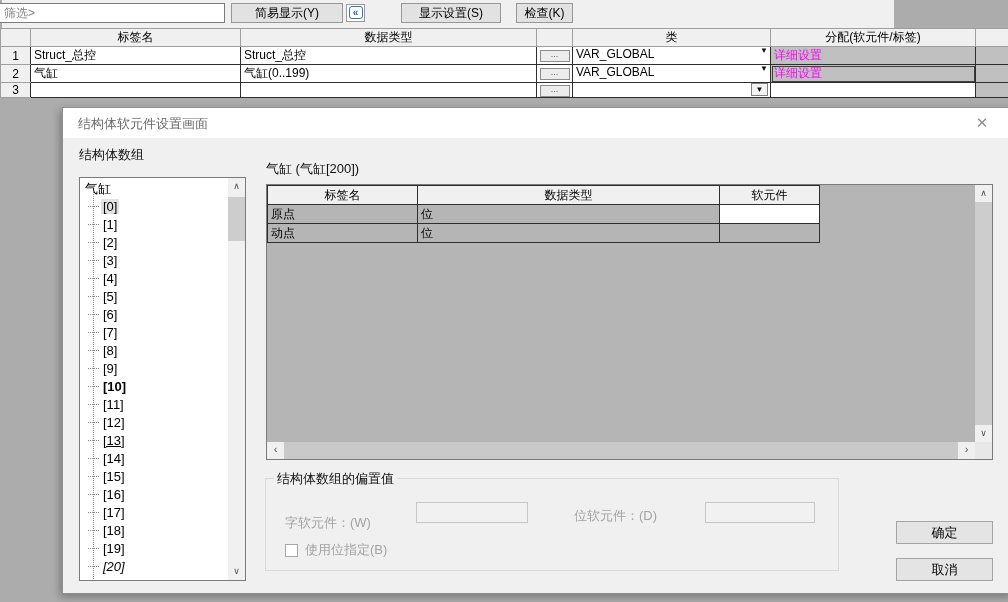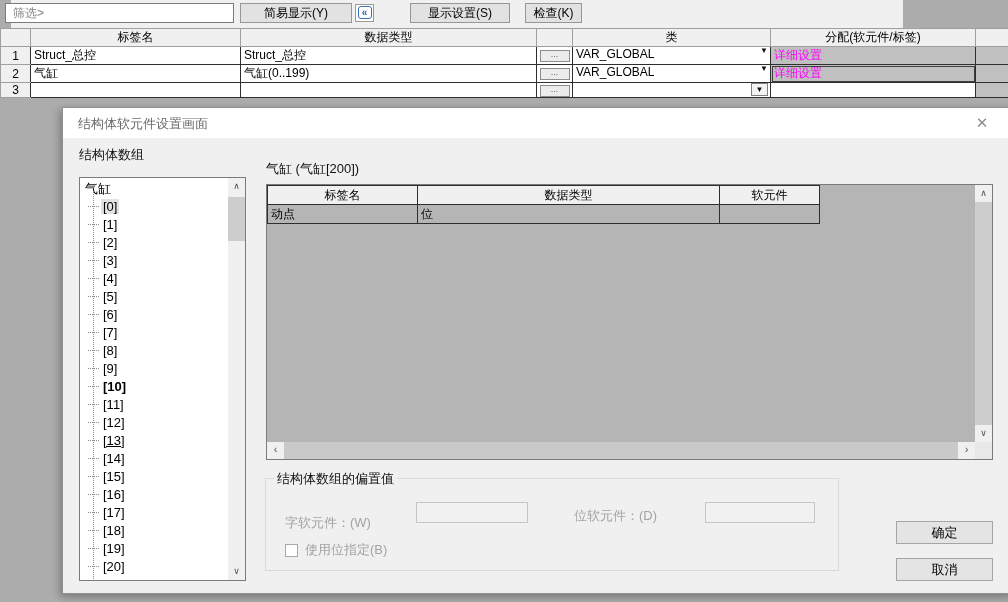--- a/index.html
+++ b/index.html
@@ -1,20 +1,20 @@
 <!DOCTYPE html>
 <html><head>
 <meta charset="utf-8">
 <style>
   * { margin:0; padding:0; box-sizing:border-box; }
   html,body { width:1008px; height:602px; overflow:hidden; }
   body { position:relative; background:#acacac; font-family:"Liberation Sans", sans-serif; font-size:12px; color:#000; }
 
   
-  .toolbar { position:absolute; left:11px; top:0; width:892px; height:28px; background:#f0f0f0; }
+  .toolbar { position:absolute; left:2px; top:0; width:892px; height:28px; background:#f0f0f0; }
   .filter-input { position:absolute; left:-6px; top:3px; width:229px; height:20px; border:1px solid #7b7b7b; background:#fff; font-family:"Liberation Sans",sans-serif; font-size:12px; color:#818181; padding:0 0 0 7px; }
   .tb-btn { position:absolute; top:3px; height:20px; background:#e2e2e2; border:1px solid #979797; font-family:"Liberation Sans",sans-serif; font-size:12px; color:#000; text-align:center; line-height:18px; }
   .btn-simple { left:229px; width:112px; }
   .btn-display { left:399px; width:100px; }
   .btn-check { left:514px; width:57px; }
   .btn-collapse { position:absolute; left:344px; top:4px; width:19px; height:18px; background:#fdfdfd; border:1px solid #9a9a9a; text-align:center; }
   .btn-collapse .chev { display:inline-block; margin-top:1px; width:14px; height:13px; line-height:11px; border:1px solid #3f6fb5; border-radius:3px; color:#2f5fae; font-size:10px; font-weight:bold; }
 
   
   .grid { position:absolute; left:0; top:28px; border-collapse:collapse; table-layout:fixed; width:1008px; }
@@ -244,21 +244,21 @@
             <span class="lbl">[17]</span>
           </div>
           <div class="tree-item" style="top: 344px;">
             <span class="tree-stub"></span>
             <span class="lbl">[18]</span>
           </div>
           <div class="tree-item" style="top: 362px;">
             <span class="tree-stub"></span>
             <span class="lbl">[19]</span>
           </div>
-          <div class="tree-item" style="top: 380px;">
+          <div class="tree-item" style="top: 380px; font-style: italic;">
             <span class="tree-stub"></span>
             <span class="lbl">[20]</span>
           </div>
           <div class="tree-item" style="top: 398px;">
             <span class="lbl">[21]</span>
           </div>
         </div>
     </div>
     <div class="sb-v" style="top:0; height:402px;">
       <div class="sb-btn" style="top:0;">∧</div>
@@ -275,20 +275,25 @@
           <col style="width:302px">
           <col style="width:100px">
         </colgroup>
       <tbody>
           <tr>
         <th>标签名</th>
         <th>数据类型</th>
         <th>软元件</th>
       </tr>
       <tr>
+        <td>原点</td>
+        <td>位</td>
+        <td class="dev-selected"></td>
+      </tr>
+      <tr>
         <td>动点</td>
         <td>位</td>
         <td></td>
       </tr>
     </tbody>
       </table>
     <div class="sb-v">
       <div class="sb-btn" style="top:0;">∧</div>
       <div class="sb-thumb-v" style="top:17px; height:223px;"></div>
       <div class="sb-btn" style="bottom:0;">∨</div>

